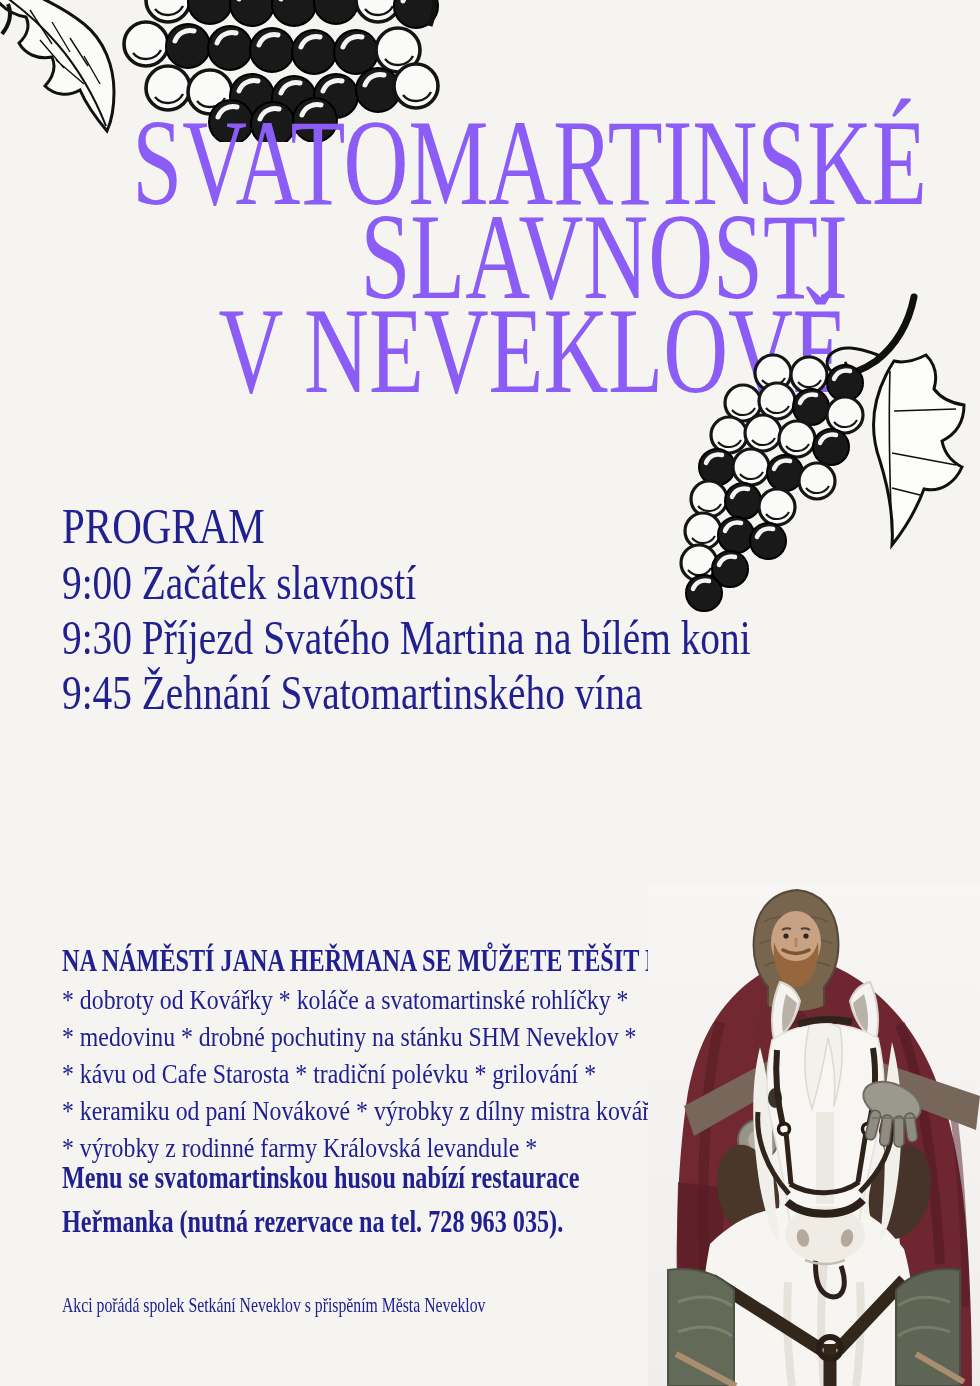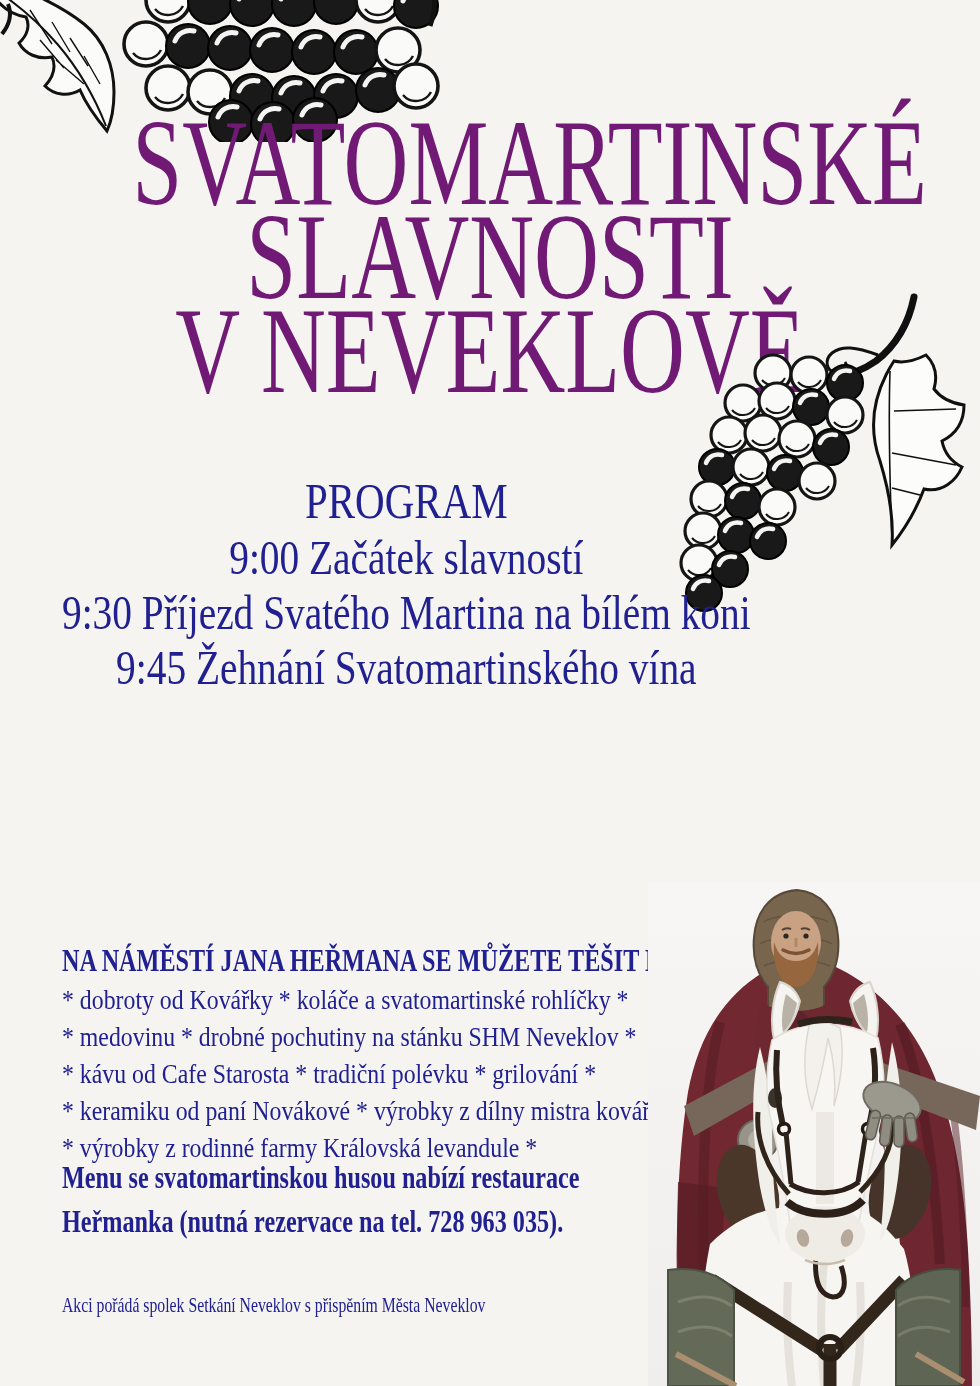--- a/index.html
+++ b/index.html
@@ -13,27 +13,27 @@
   .abs{position:absolute;}
   
   .cx{white-space:nowrap;transform-origin:0 0;}
   .c73c{transform:scaleX(0.73);transform-origin:50% 0;white-space:nowrap;}
   .c80c{transform:scaleX(0.80);transform-origin:50% 0;white-space:nowrap;}
   .c82{transform:scaleX(0.82);}
   .c85{transform:scaleX(0.85);}
   .c78{transform:scaleX(0.78);}
   .c75{transform:scaleX(0.75);}
 
-  .title-block{top:116px;left:0;width:100%;text-align:center;color:#701a75;}
+  .title-block{top:116px;left:0;width:100%;text-align:right;color:#8b5cf6;}
   .title-line{font-size:123px;line-height:94px;font-weight:normal;}
   .date-line{top:398px;left:0;width:100%;text-align:center;color:#25259E;
              font-size:66px;line-height:60px;}
 
   .body-blue{color:#202091;}
-  .program{left:62px;top:472px;text-align:center;}
+  .program{left:62px;top:497px;}
   .program-heading{font-size:50px;line-height:58px;}
   .program-item{font-size:48px;line-height:55px;}
 
   .intro{left:62px;top:751px;}
   .intro-line{font-size:48px;line-height:56px;}
 
   .market{left:62px;top:941px;}
   .market-heading{font-size:31px;line-height:40px;font-weight:bold;}
   .market-item{font-size:28px;line-height:37px;}
 

